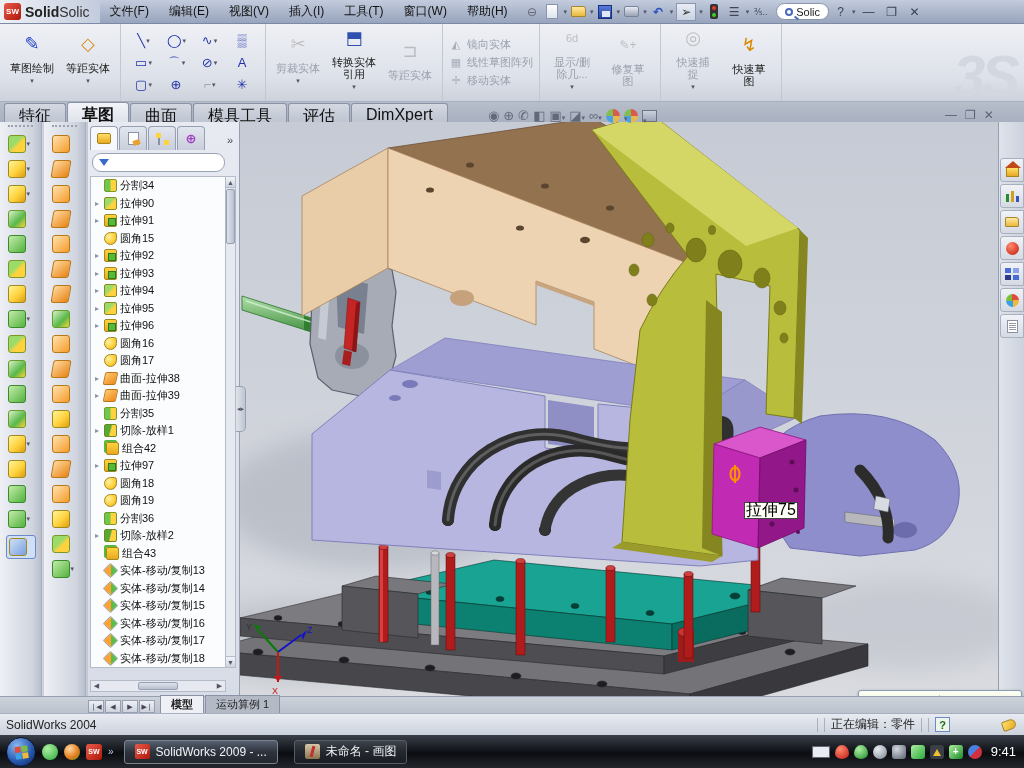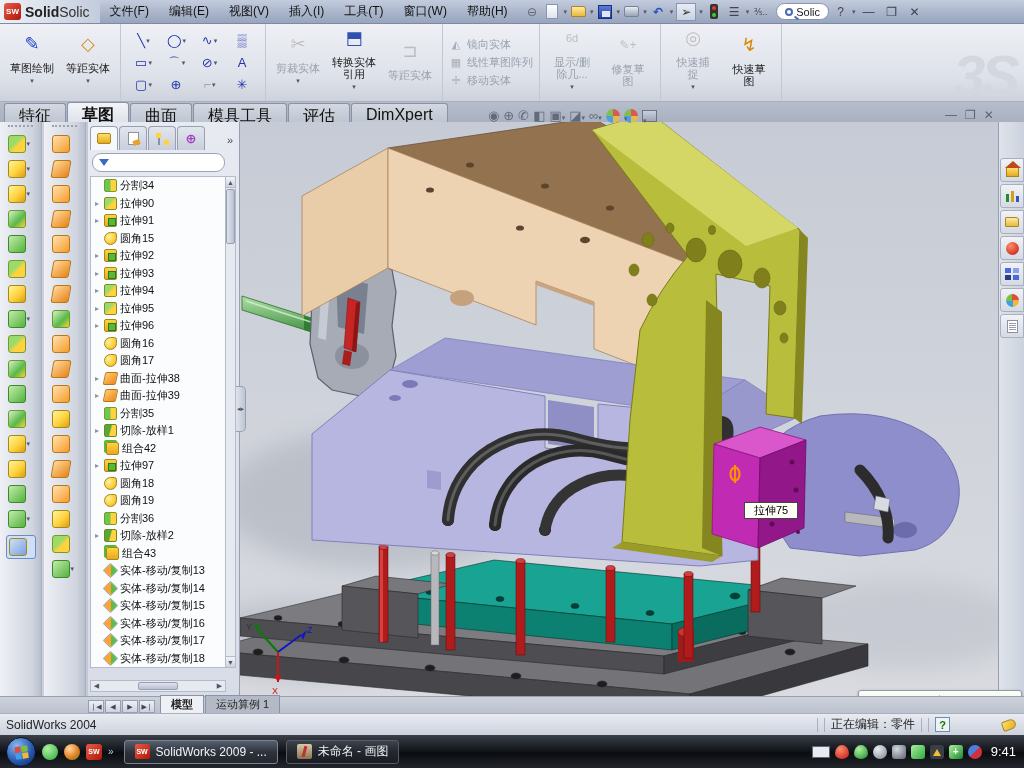--- a/index.html
+++ b/index.html
@@ -120,21 +120,21 @@
     linear-gradient(#2a3a8a,#2a3a8a) 0 7px/6px 5px no-repeat;}
   .tp-ball{width:13px;height:13px;border-radius:50%;background:conic-gradient(#e04b3c 0 25%,#f0b93a 0 50%,#3aa0e8 0 75%,#7cbf3f 0);}
   .tp-doc{width:11px;height:13px;background:#fff;border:1px solid #8a93a6;position:relative;}
   .tp-doc:after{content:"";position:absolute;left:1px;top:2px;width:7px;height:1px;box-shadow:0 2px 0 #99a,0 4px 0 #99a,0 6px 0 #99a;background:#99a;}
   #docbtns{left:945px;top:108px;display:flex;gap:8px;color:#5a6375;font-size:12px;}
   #splitter{left:236px;top:386px;width:10px;height:46px;background:linear-gradient(90deg,#dfe3ea,#bfc6d2);border:1px solid #97a0b2;border-left:none;border-radius:0 5px 5px 0;font-size:7px;color:#556;display:flex;align-items:center;justify-content:center;}
   #hud{left:488px;top:108px;display:flex;align-items:center;gap:4px;opacity:.85;}
   .hudi{font-size:13px;color:#555e6e;}
   .hud-ball{width:14px;height:14px;border-radius:50%;background:conic-gradient(#e04b3c 0 25%,#f0b93a 0 50%,#3aa0e8 0 75%,#7cbf3f 0);}
   .hud-scene{width:15px;height:12px;border:1px solid #667;background:linear-gradient(#cfd6e2,#9aa4b5);}
-  #tooltip{left:744px;top:502px;width:54px;height:17px;background:#fefef6;border:1px solid #444;font-size:11px;color:#000;display:flex;align-items:center;justify-content:center;}
+  #tooltip{left:744px;top:502px;width:54px;height:17px;background:#fefef6;border:1px solid #444;font-size:16px;color:#000;display:flex;align-items:center;justify-content:center;}
   #netspeed{left:858px;top:690px;width:164px;height:21px;background:linear-gradient(#fdfef4,#eef2dd);border:1px solid #8a9ab0;border-radius:3px;display:flex;align-items:center;justify-content:space-around;font-size:11px;color:#111;box-shadow:0 1px 3px rgba(0,0,0,.3);}
   #netspeed .dn{color:#e8a800;font-weight:bold;}
   #netspeed .up{color:#18a818;font-weight:bold;}
   #netspeed .sep{width:1px;height:12px;background:#b8c0cc;}
   
   #modeltabs{left:0;top:696px;width:1024px;height:17px;background:linear-gradient(#ccd1da,#bcc2cd);border-top:1px solid #97a0b2;display:flex;align-items:flex-end;padding-left:88px;gap:1px;}
   .navb{width:16px;height:13px;font-size:7px;color:#445;background:linear-gradient(#eef0f5,#ccd2dd);border:1px solid #97a0b2;text-align:center;line-height:12px;}
   .mtab{font-size:11px;padding:1px 10px;border:1px solid #8a93a6;border-bottom:none;background:#b4bac5;color:#222;}
   .mtab.active{background:#eef0f5;font-weight:bold;}
   
@@ -151,21 +151,21 @@
     linear-gradient(#e04b3c,#e04b3c) 0 0/6px 6px no-repeat,
     linear-gradient(#7cbf3f,#7cbf3f) 7px 0/6px 6px no-repeat,
     linear-gradient(#3aa0e8,#3aa0e8) 0 7px/6px 6px no-repeat,
     linear-gradient(#f0b93a,#f0b93a) 7px 7px/6px 6px no-repeat;
     transform:rotate(-8deg);border-radius:2px;}
   .ql{width:16px;height:16px;border-radius:3px;margin-right:6px;}
   .ql-msn{border-radius:50%;background:radial-gradient(circle at 35% 30%,#aef0a0,#2aa83a);}
   .ql-or{border-radius:50%;background:radial-gradient(circle at 35% 30%,#ffd8a0,#e07818 60%,#3aa83a);}
   .ql-sw{background:linear-gradient(135deg,#e85a4a,#b01808);color:#fff;font-size:7px;font-weight:bold;text-align:center;line-height:16px;}
   .qlmore{color:#bcd2f0;font-size:10px;margin-right:10px;}
-  .taskbtn{height:24px;display:flex;align-items:center;gap:6px;padding:0 10px;margin-right:8px;border:1px solid #555c66;border-radius:3px;background:linear-gradient(#3d434c,#23272e 50%,#1a1d23);color:#f0f2f6;font-size:12px;white-space:nowrap;}
+  .taskbtn{height:24px;display:flex;align-items:center;gap:6px;padding:0 10px;margin-right:16px;border:1px solid #555c66;border-radius:3px;background:linear-gradient(#3d434c,#23272e 50%,#1a1d23);color:#f0f2f6;font-size:12px;white-space:nowrap;}
   .taskbtn.active{background:linear-gradient(#566070,#2e333c 50%,#23272e);border-color:#7a828e;}
   .tb-sw{width:15px;height:15px;border-radius:2px;background:linear-gradient(135deg,#e85a4a,#b01808);color:#fff;font-size:7px;font-weight:bold;text-align:center;line-height:15px;}
   .tb-paint{width:15px;height:15px;background:linear-gradient(#d8c8a8,#8a7450);border-radius:2px;position:relative;}
   .tb-paint:after{content:"";position:absolute;left:6px;top:2px;width:3px;height:11px;background:#c03030;transform:rotate(15deg);}
   #tray{margin-left:auto;display:flex;align-items:center;gap:5px;padding-right:8px;}
   .kbicon{width:18px;height:12px;background:#e8ecf2;border-radius:2px;box-shadow:inset 0 0 0 1px #667;}
   .tri{width:14px;height:14px;border-radius:3px;}
   .t-rs{background:radial-gradient(circle at 35% 30%,#ff8a70,#c01810);border-radius:50% 50% 50% 50%/60% 60% 40% 40%;}
   .t-gs{background:radial-gradient(circle at 35% 30%,#aef0a0,#1a8a2a);border-radius:50% 50% 50% 50%/60% 60% 40% 40%;}
   .t-sn{background:radial-gradient(circle at 35% 30%,#e8ecf2,#7a828e);border-radius:50%;}

